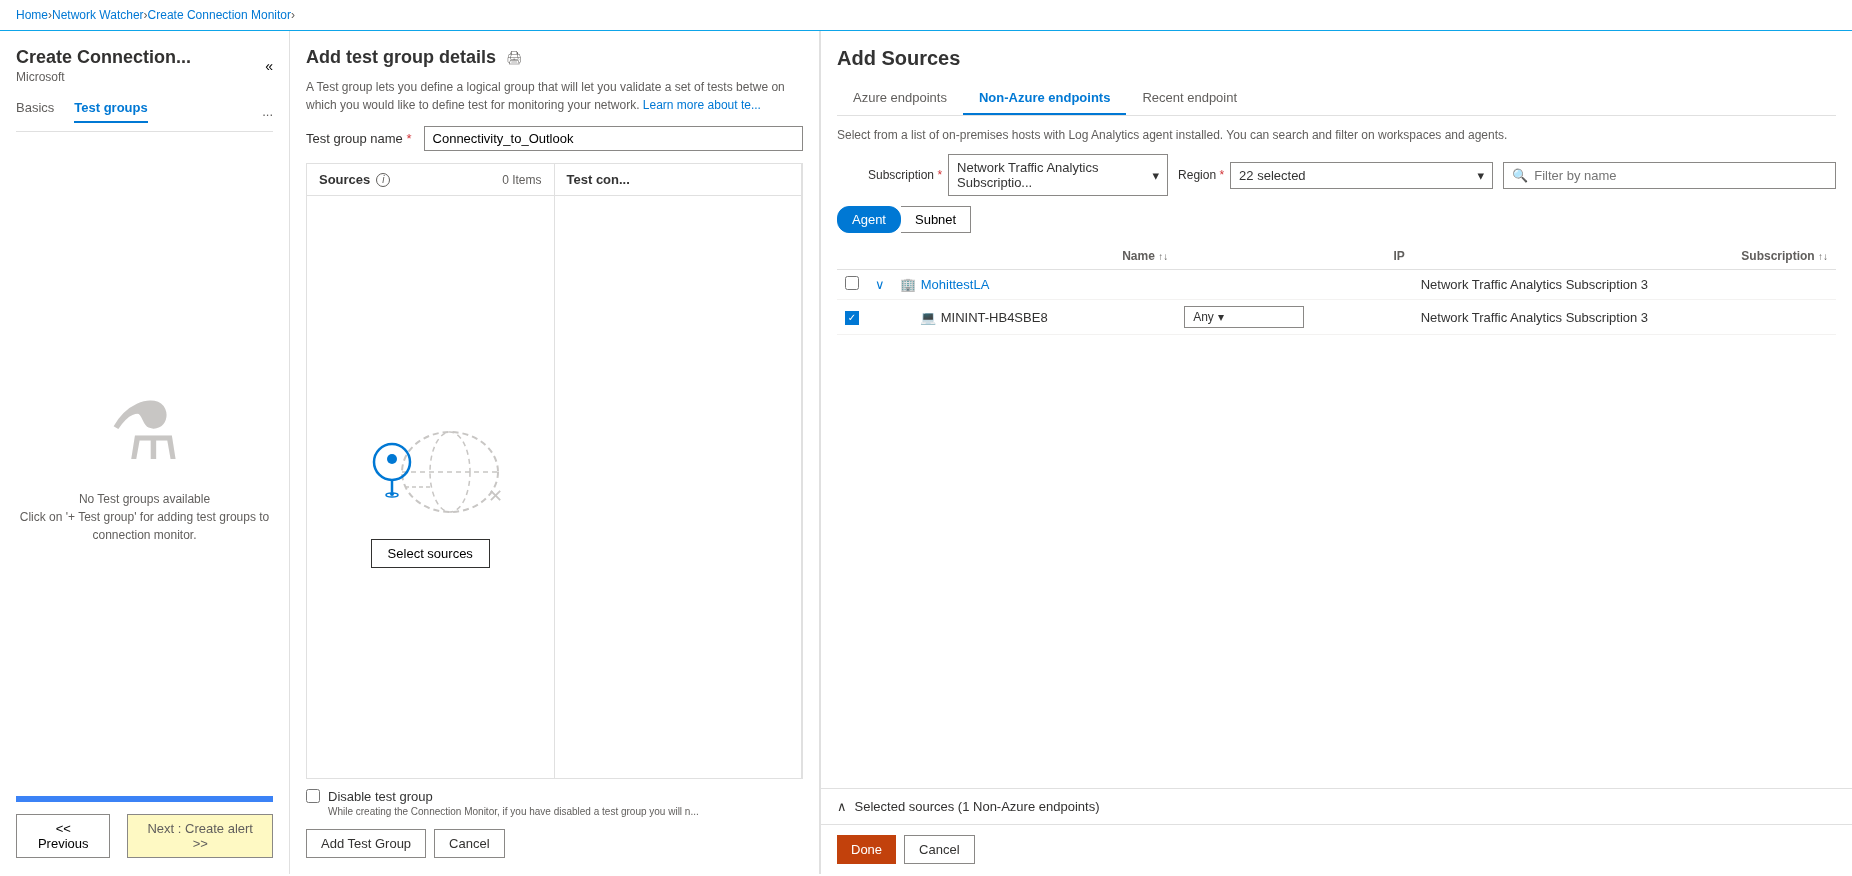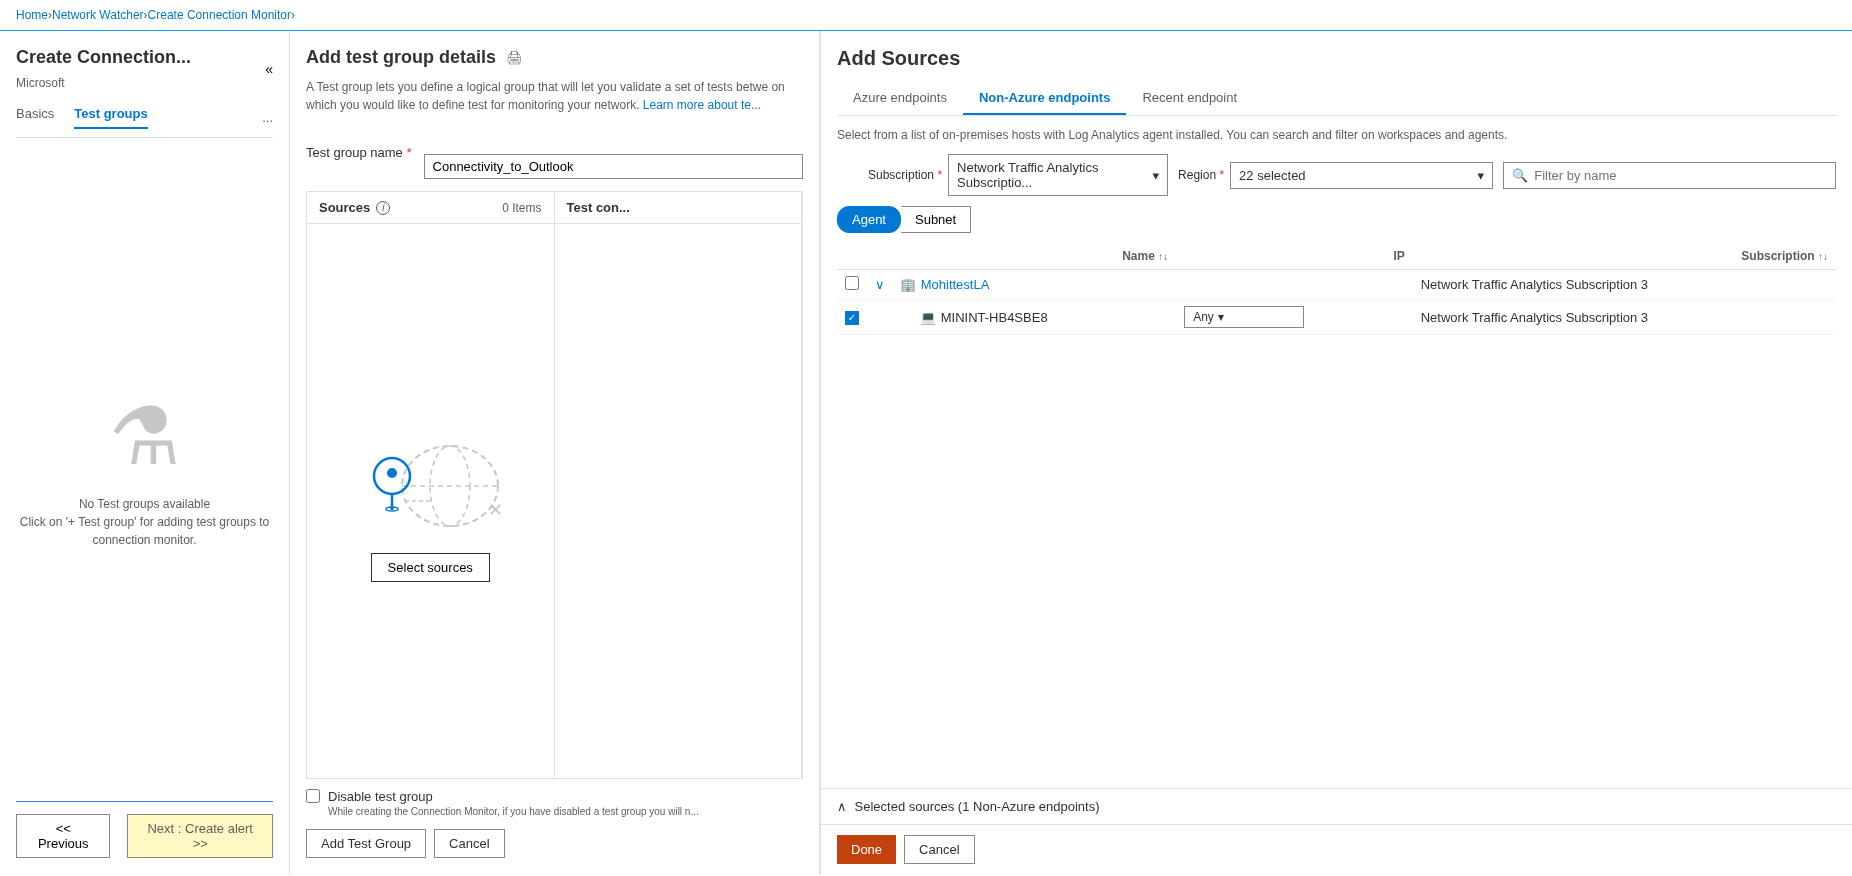--- a/index.html
+++ b/index.html
@@ -9,47 +9,47 @@
     .breadcrumb { display: flex; align-items: center; padding: 8px 16px; font-size: 12px; color: #0078d4; border-bottom: 1px solid #0ea5e9; }
     .breadcrumb span { color: #605e5c; }
     .breadcrumb a { color: #0078d4; text-decoration: none; }
 
     
     .layout { display: flex; height: calc(876px - 33px); }
 
     
     .sidebar { width: 290px; border-right: 1px solid #e0e0e0; padding: 16px; flex-shrink: 0; display: flex; flex-direction: column; }
     .sidebar-title { font-size: 18px; font-weight: 600; color: #323130; }
-    .sidebar-subtitle { font-size: 12px; color: #605e5c; margin-top: 8px; }
+    .sidebar-subtitle { font-size: 12px; color: #605e5c; margin-top: 2px; }
     .sidebar-nav { display: flex; align-items: center; gap: 20px; margin-top: 16px; border-bottom: 1px solid #e0e0e0; padding-bottom: 8px; }
     .nav-item { font-size: 13px; color: #605e5c; cursor: pointer; padding-bottom: 6px; border-bottom: 2px solid transparent; }
     .nav-item.active { color: #0078d4; border-bottom: 2px solid #0078d4; font-weight: 600; }
     .nav-more { margin-left: auto; color: #605e5c; cursor: pointer; }
 
     .sidebar-empty { display: flex; flex-direction: column; align-items: center; justify-content: center; flex: 1; text-align: center; color: #605e5c; font-size: 12px; }
     .sidebar-empty .flask-icon { font-size: 80px; color: #c8c6c4; margin-bottom: 12px; }
     .sidebar-empty-text { font-size: 12px; color: #605e5c; line-height: 1.5; }
 
-    .sidebar-footer { display: flex; gap: 17px; padding-top: 12px; border-top: 1px solid #3b82f6; align-items: flex-end; }
+    .sidebar-footer { display: flex; gap: 17px; padding-top: 12px; border-top: 6px solid #3b82f6; align-items: flex-end; }
     .btn-prev { border: 1px solid #8a8886; background: #fff; padding: 6px 14px; cursor: pointer; font-size: 13px; }
     .btn-next { border: 1px solid #8a8886; background: #fef9c3; padding: 6px 14px; cursor: pointer; font-size: 13px; color: #605e5c; }
     .btn-primary { background: #c2410c; color: #fff; border: none; padding: 6px 14px; cursor: pointer; font-size: 13px; }
     .btn-secondary { background: #fff; color: #323130; border: 1px solid #8a8886; padding: 6px 14px; cursor: pointer; font-size: 13px; }
 
     
     .main-content { flex: 1; display: flex; flex-direction: column; overflow: hidden; padding: 16px; border-right: 1px solid #e0e0e0; max-width: 530px; }
     .main-header { display: flex; align-items: center; gap: 10px; margin-bottom: 10px; }
     .main-title { font-size: 18px; font-weight: 600; }
     .print-icon { color: #605e5c; cursor: pointer; }
     .description { font-size: 12px; color: #605e5c; margin-bottom: 12px; line-height: 1.5; }
     .description a { color: #0078d4; }
     .field-row { display: flex; align-items: center; gap: 12px; margin-bottom: 12px; }
     .field-label { font-size: 13px; color: #323130; white-space: nowrap; }
     .required { color: #d13438; }
-    .field-input { border: 1px solid #8a8886; padding: 4px 8px; font-size: 13px; flex: 1; margin-top: 28px; }
+    .field-input { border: 1px solid #8a8886; padding: 4px 8px; font-size: 13px; flex: 1; }
 
     .sources-destinations { display: flex; gap: 0; border: 1px solid #e0e0e0; flex: 1; min-height: 0; overflow: hidden; }
     .sources-panel { flex: 1; display: flex; flex-direction: column; border-right: 1px solid #e0e0e0; }
     .panel-header { display: flex; justify-content: space-between; align-items: center; padding: 8px 12px; border-bottom: 1px solid #e0e0e0; }
     .panel-title { font-size: 13px; font-weight: 600; }
     .panel-count { font-size: 12px; color: #605e5c; }
     .panel-body { flex: 1; display: flex; flex-direction: column; align-items: center; justify-content: center; }
     .select-btn { border: 1px solid #323130; background: #fff; padding: 6px 16px; cursor: pointer; font-size: 13px; margin-top: 12px; }
 
     

